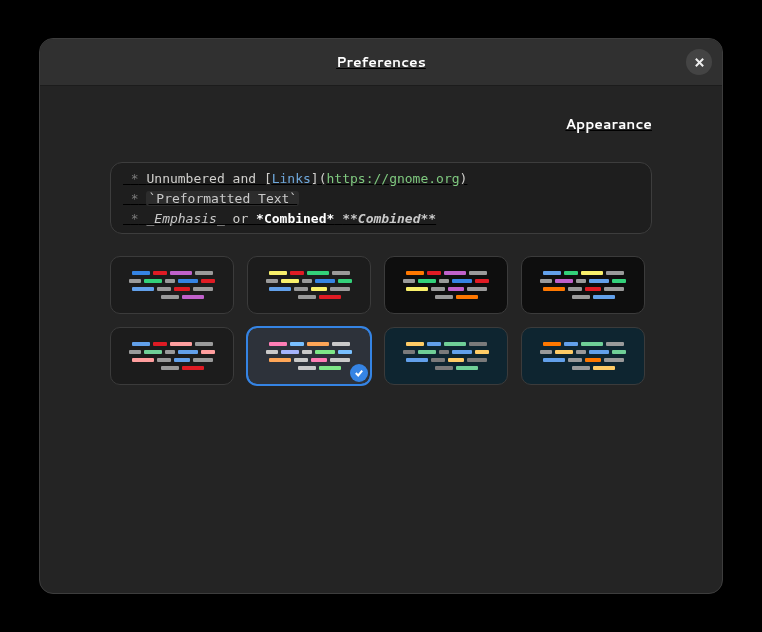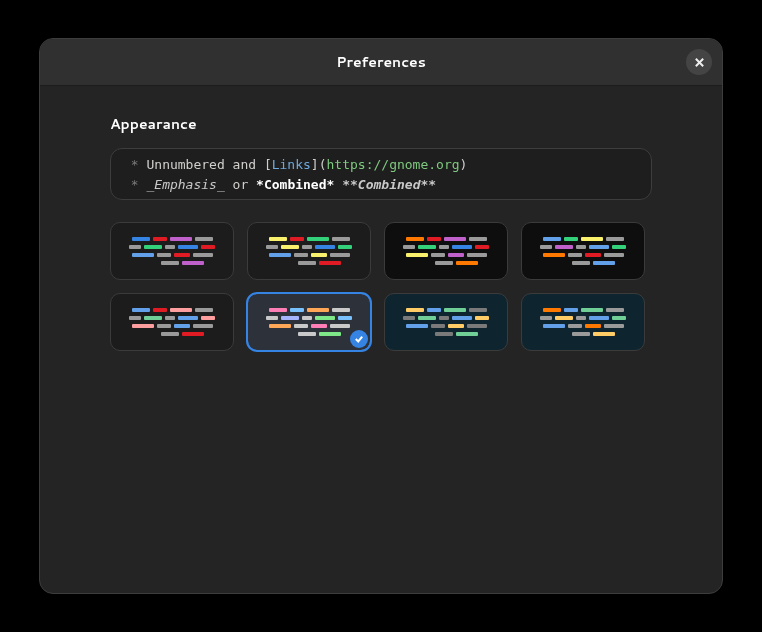--- a/index.html
+++ b/index.html
@@ -11,38 +11,39 @@
       font-size: 14px;
     }
     .window {
       width: 684px; height: 556px;
       background: #242424;
       border-radius: 14px;
       box-shadow: 0 20px 50px 5px rgba(0,0,0,.7), 0 0 0 1px rgba(0,0,0,.9);
       overflow: hidden;
       border: 1px solid #3d3d3d;
       position: relative;
+      text-decoration: underline;
     }
     .header {
       height: 47px;
       background: #303030;
       display: flex; align-items: center; justify-content: center;
       position: relative;
       border-bottom: 1px solid #1c1c1c;
     }
     .title { color: #fff; font-weight: 700; font-size: 14px; }
     .close-btn {
       position: absolute; right: 10px; top: 50%; transform: translateY(-50%);
       width: 26px; height: 26px; border-radius: 50%;
       background: #444; display:flex; align-items:center; justify-content:center;
       cursor: pointer;
     }
     .close-btn svg { width: 11px; height: 11px; stroke: #eee; stroke-width: 2.2; fill: none; }
     .content { padding: 28px 70px 20px; }
-    .section-title { color: #fff; font-weight: 700; font-size: 14px; margin-bottom: 14px; }
+    .section-title { color: #fff; font-weight: 700; font-size: 14px; margin-bottom: 28px; text-align: right; }
 
     .preview-box {
       border: 1px solid #3d3d3d; border-radius: 12px;
       background: #1e1e1e;
       padding: 0 0 0 0;
       font-family: "Menlo", "DejaVu Sans Mono", monospace;
       font-size: 13px; line-height: 1.55;
       color: #d0cfcc;
       overflow: hidden;
     }
@@ -111,20 +112,21 @@
         </svg>
     </div>
   </div>
 
   <div class="content">
     <div class="section-title">Appearance</div>
 
     <div class="preview-box">
       <div class="pad">
         <div>&nbsp;<span class="t-dim">*</span> <span>Unnumbered and [</span><span class="t-blue">Links</span><span>](</span><span class="t-green">https://gnome.org</span><span>)</span></div>
+        <div>&nbsp;<span class="t-dim">*</span> <span class="t-pre">`Preformatted Text`</span></div>
         <div style="padding-bottom:4px">&nbsp;<span class="t-dim">*</span> <span class="t-ital">_Emphasis_</span><span> or </span><span class="t-bold">*Combined*</span><span> </span><span class="t-bold t-ital">**Combined**</span></div>
       </div>
     </div>
 
     <div class="themes">
         <div class="theme dark">
           <div class="row">
             <div class="seg" style="background: rgb(53, 132, 228); width: 18px;"></div>
             <div class="seg" style="background: rgb(224, 27, 36); width: 14px;"></div>
             <div class="seg" style="background: rgb(192, 97, 203); width: 22px;"></div>

